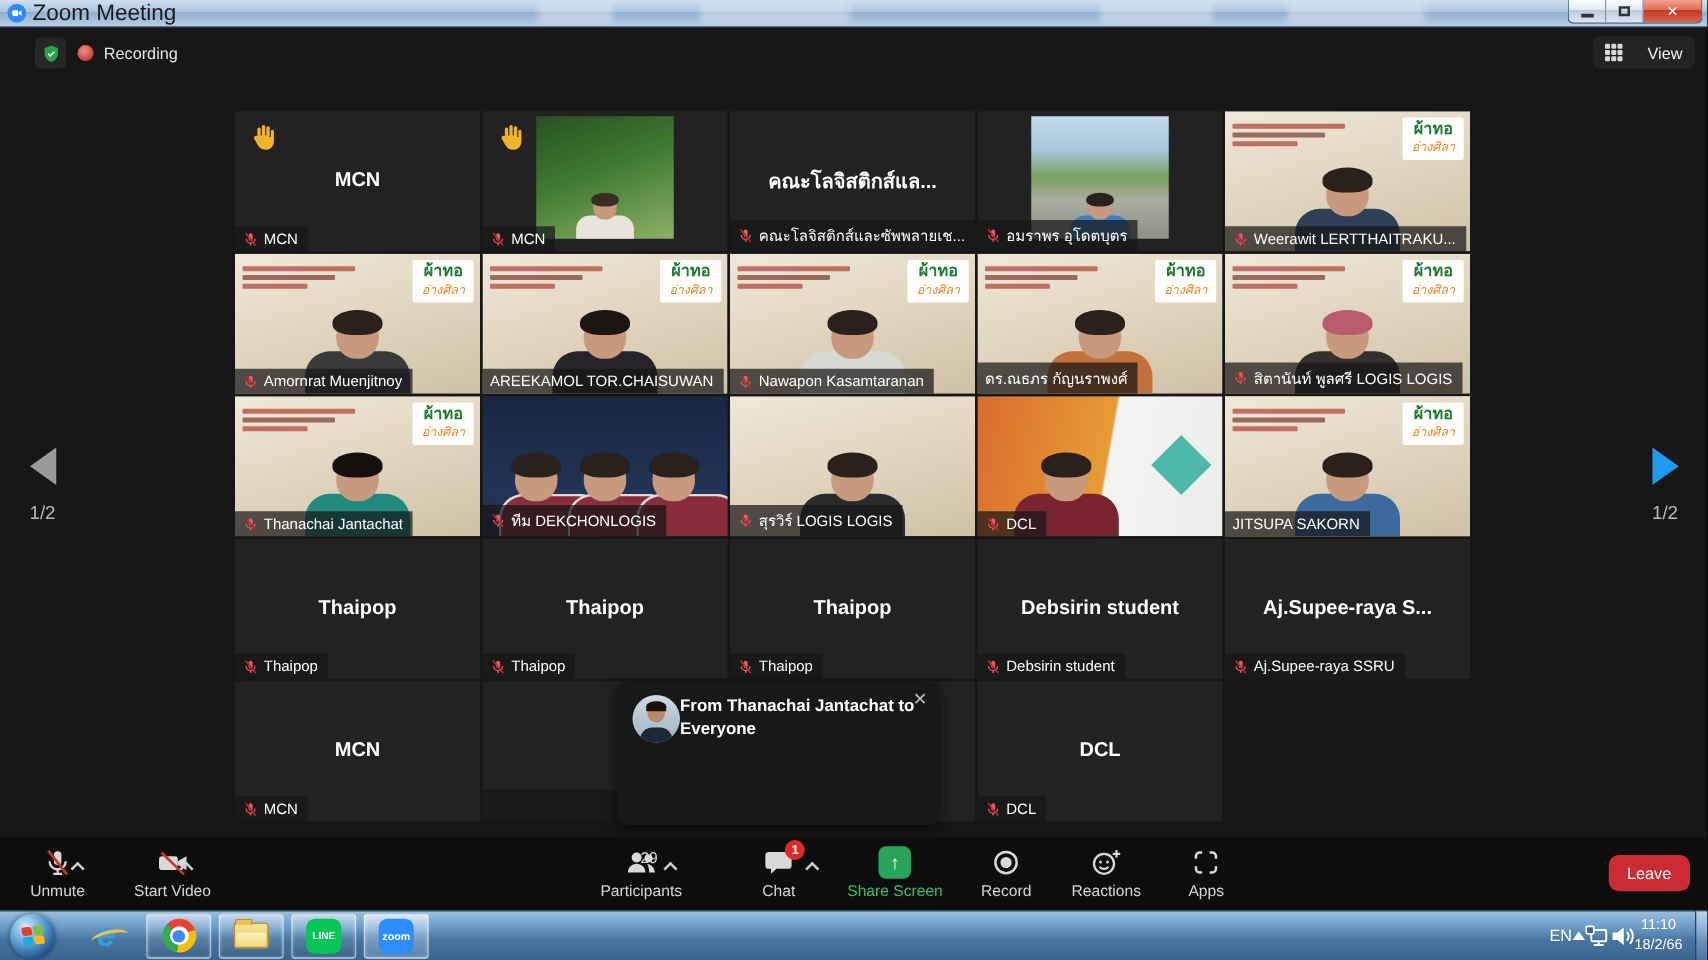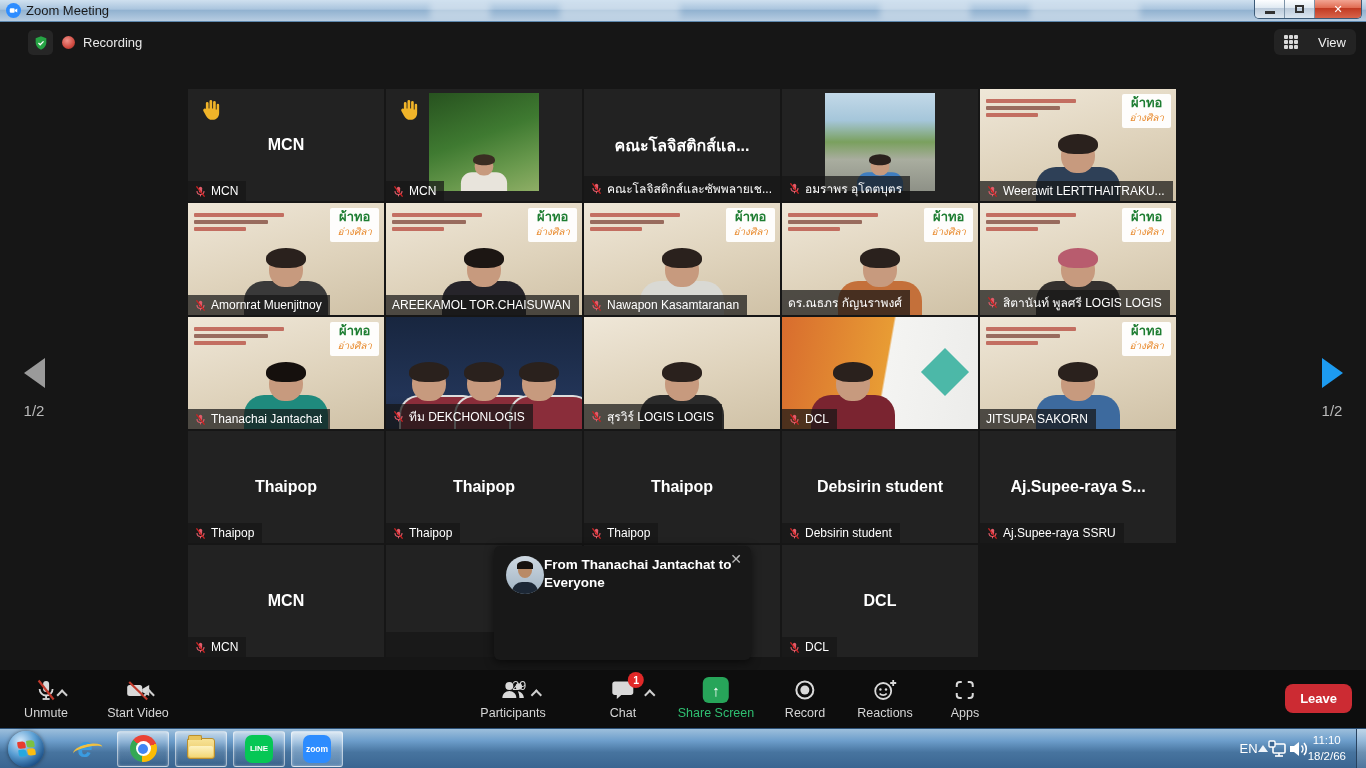--- a/index.html
+++ b/index.html
@@ -10,21 +10,21 @@
   
   .titlebar { position:absolute; top:0; left:0; right:0; height:22px;
     background:linear-gradient(#cfe0ef,#a9c4dd 45%,#8fb0cf 46%,#b7cde2);
     display:flex; align-items:center; padding-left:6px; overflow:hidden;
     border-bottom:1px solid #5d87ad; }
   .ghost { position:absolute; top:3px; height:16px; border-radius:3px;
     background:rgba(255,255,255,.35); filter:blur(3px); }
   .app-icon { width:15px; height:15px; border-radius:50%; background:#2d8cff;
     display:inline-flex; align-items:center; justify-content:center; margin-right:5px; flex:0 0 auto; }
   .app-icon svg { width:9px; height:9px; }
-  .titlebar .title { font-size:13px; color:#1a1a1a; }
+  .titlebar .title { font-size:18px; color:#1a1a1a; }
   .win-btns { position:absolute; right:4px; top:0; display:flex; height:19px;
     border:1px solid #3c5a77; border-top:none; border-radius:0 0 5px 5px; overflow:hidden; }
   .win-btn { width:30px; height:18px; display:flex; align-items:center; justify-content:center;
     background:linear-gradient(#fdfeff,#dfe9f2 45%,#bccbdb 46%,#dce6f0);
     border-right:1px solid #7d93a8; font-size:11px; color:#333; }
   .win-btn.close { width:46px; border-right:none;
     background:linear-gradient(#f2a492,#e06a50 45%,#c13a22 46%,#d8644b); color:#fff; font-weight:bold; }
   .win-btn .minus { width:10px; height:3px; background:#333; margin-top:6px; }
   .win-btn .square { width:9px; height:8px; border:2px solid #333; }
 
@@ -142,21 +142,21 @@
   .tb-label.green { color:#2fbf71; }
   .caret { position:absolute; width:8px; height:8px; border-left:2px solid #cfcfcf; border-top:2px solid #cfcfcf;
     transform:rotate(45deg); top:14px; }
   .count { position:absolute; font-size:12.5px; color:#d6d6d6; top:2px; }
   .chat-badge { position:absolute; top:-5px; right:-8px; min-width:16px; height:16px; border-radius:8px;
     background:#e02828; color:#fff; font-size:10.5px; font-weight:bold; display:flex; align-items:center;
     justify-content:center; padding:0 4px; }
   .share-ic { width:26px; height:26px; border-radius:6px; background:#27a55a; color:#fff;
     display:flex; align-items:center; justify-content:center; font-size:15px; font-weight:bold; }
   .leave-btn { position:absolute; right:14px; top:14px; height:29px; padding:0 15px; border-radius:8px;
-    background:#cc2b33; color:#fff; font-weight:bold; font-size:13px; border:none;
+    background:#cc2b33; color:#fff; font-weight:normal; font-size:13px; border:none;
     display:flex; align-items:center; }
 
   
   .taskbar { position:absolute; left:0; right:0; bottom:0; height:40px;
     background:linear-gradient(#9dbfdc,#6d9ecb 30%,#47749f 60%,#3a6591);
     border-top:1px solid #2c4f74; display:flex; align-items:center; z-index:10; }
   .start-orb { width:36px; height:36px; border-radius:50%; margin:0 12px 0 8px; position:relative;
     background:radial-gradient(circle at 35% 28%, #d4e9fb, #5a9fd4 42%, #1c4f86 78%, #0d3360);
     box-shadow:0 0 4px rgba(0,0,0,.5); flex:0 0 auto; }
   .flag { position:absolute; top:10px; left:10px; display:grid; grid-template-columns:8px 8px;

